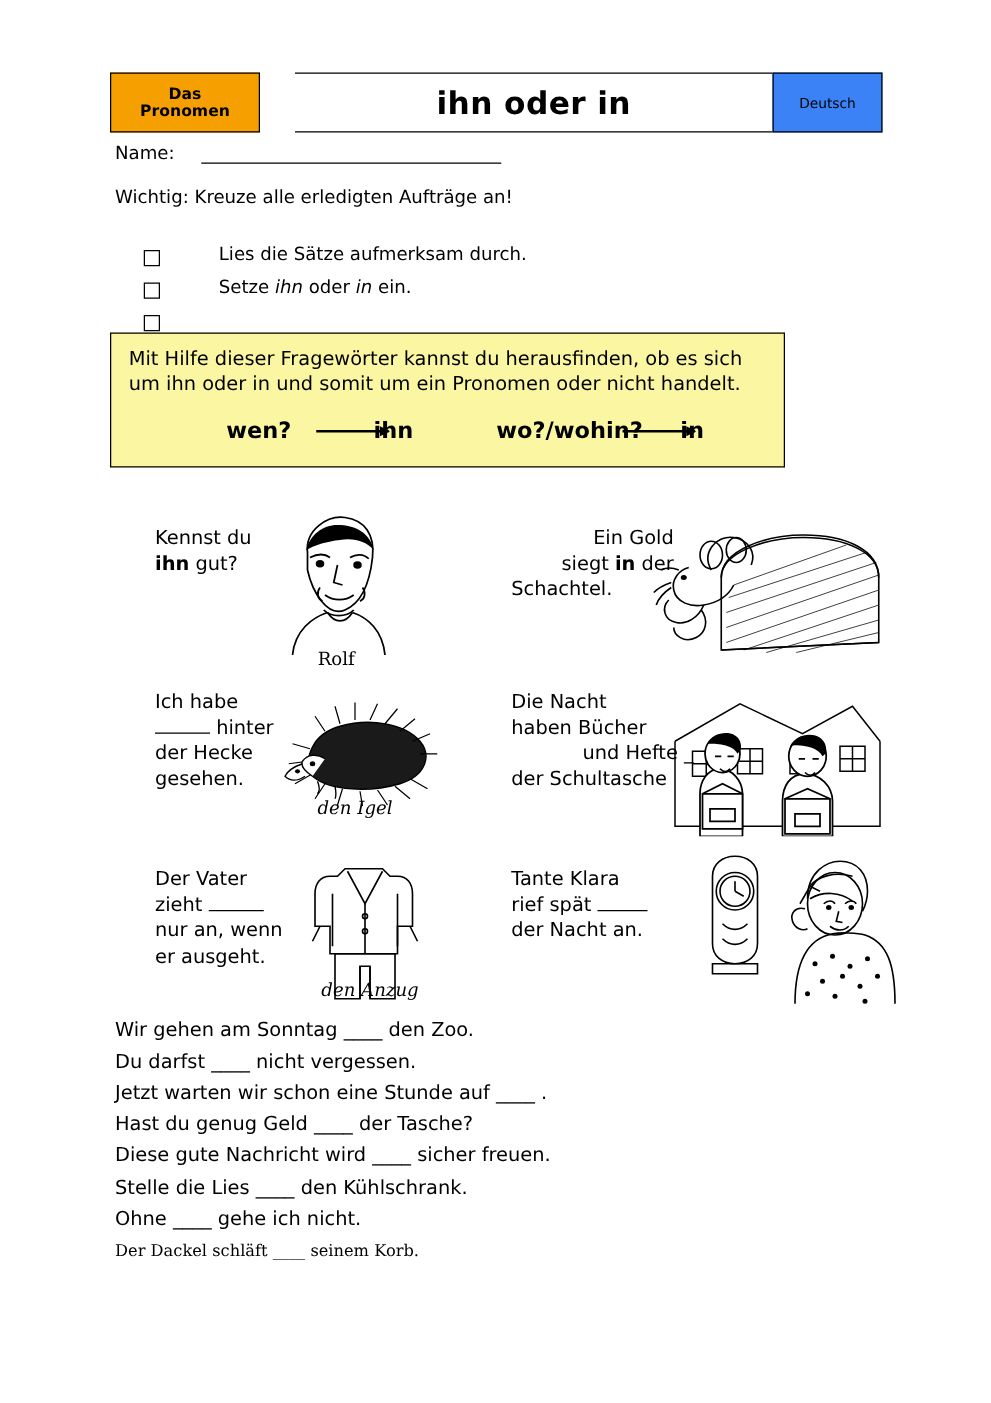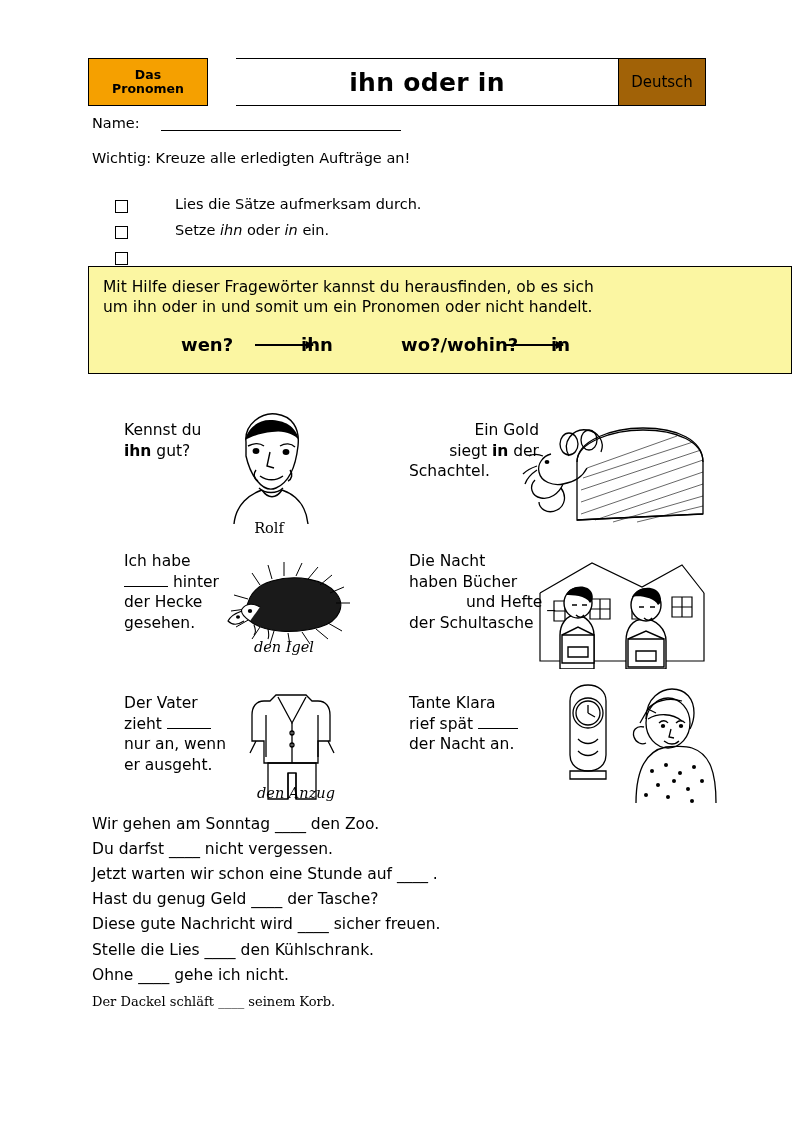--- a/index.html
+++ b/index.html
@@ -22,23 +22,23 @@
     width:118px; background:#f5a000; border:1px solid #000;
     display:flex; flex-direction:column; align-items:center; justify-content:center;
     font-size:12.5px; font-weight:bold; line-height:1.15; text-align:center;
   }
   .hdr-title {
     flex:1; border-top:1px solid #000; border-bottom:1px solid #000;
     display:flex; align-items:center; justify-content:center;
     font-size:25px; font-weight:bold; letter-spacing:.3px;margin-left:28px;
   }
   .hdr-lang {
-    width:86px; background:#a16207; border:1px solid #000;
+    width:86px; background:#3b82f6; border:1px solid #000;
     display:flex; align-items:center; justify-content:center;
-    font-size:15px;
+    font-size:11px;
   }
 
   
   .name-row {
     position:absolute; left:92px; top:114px;
     font-size:14.5px;
     display:flex; align-items:flex-end; gap:21px;
   }
   .name-rule { display:inline-block; width:240px; border-bottom:1px solid #000; height:16px; }
 
@@ -50,21 +50,21 @@
   .checklist { position:absolute; left:115px; top:196px; width:600px; }
   .chk-row { display:flex; align-items:flex-start; font-size:14.5px; margin-bottom:9px; }
   .chk-box {
     width:11px; height:11px; border:1.4px solid #000; margin-top:4px; margin-right:47px;
     flex:none;
   }
   .chk-text i { font-style:italic; }
 
   
   .yellowbox {
-    position:absolute; left:88px; top:266px; width:704px; height:108px;
+    position:absolute; left:88px; top:266px; width:540px; height:108px;
     background:#fbf6a2; border:1.6px solid #000; box-sizing:border-box;
     padding:10px 14px;
   }
   .yb-text { font-size:15.5px; line-height:1.32; }
   .yb-rule {
     margin-top:16px; display:flex; align-items:center;
     font-size:18px; font-weight:bold; position:relative; padding-left:78px;
   }
   .yb-rule .w1 { width:120px; }
   .yb-rule .a1 { position:relative; width:100px; }

